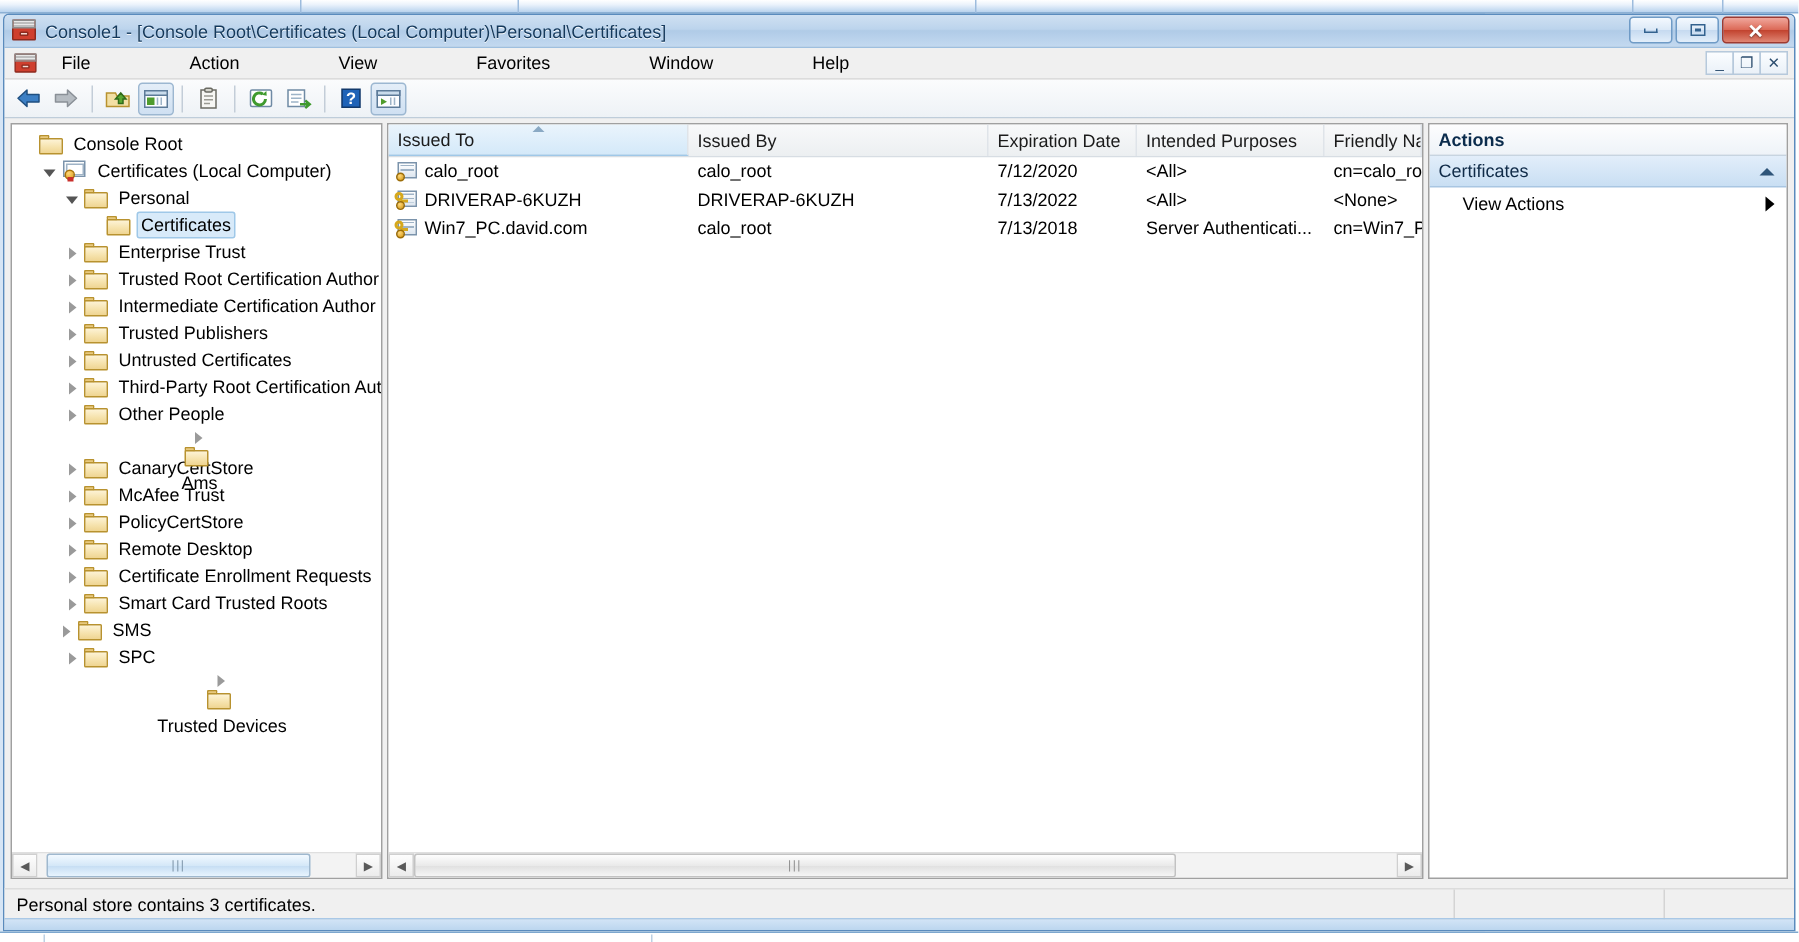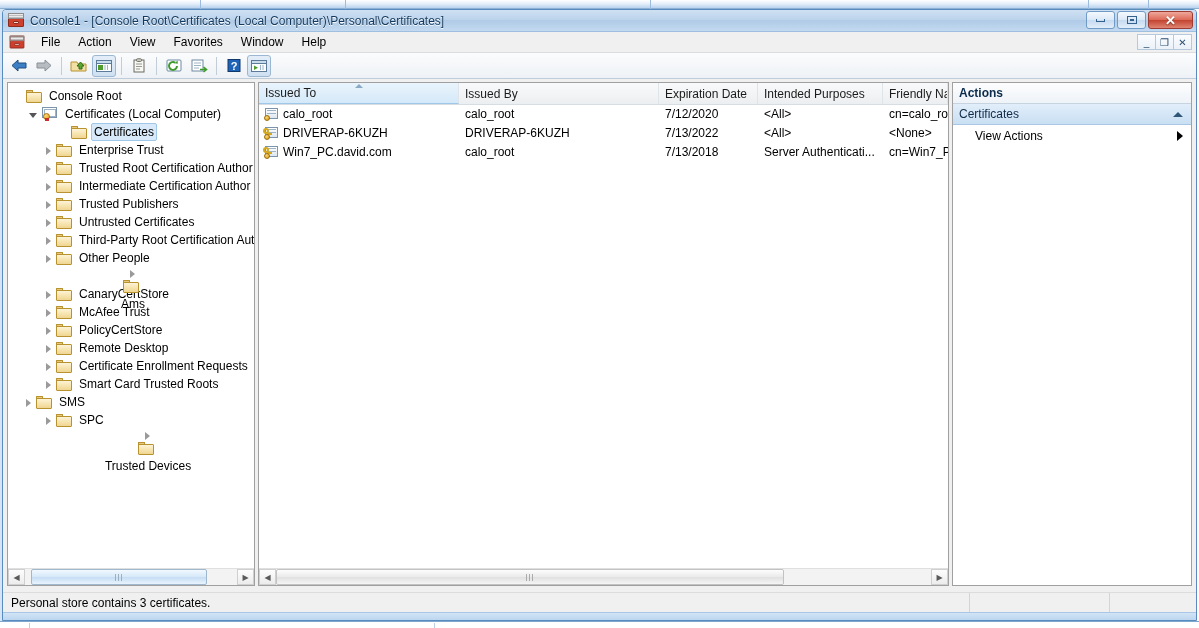--- a/index.html
+++ b/index.html
@@ -94,21 +94,21 @@
   
   .menubar {
     position: relative;
     height: 21px;
     background: #f0f0f0;
     border-bottom: 1px solid #dcdcdc;
     display: flex; align-items: center;
     padding-left: 6px;
   }
   .menubar .mmc-icon { transform: scale(.92); }
-  .menu-items { display: flex; align-items: center; margin-left: 7px; }
+  .menu-items { display: flex; align-items: center; margin-left: 7px; gap: 48px; }
   .menu-item {
     font-size: 12px; color: #000;
     padding: 2px 9px; line-height: 15px; cursor: default;
   }
 
   
   .mdibtns { position: absolute; right: 4px; top: 2px; display: flex; }
   .mdibtn {
     width: 19px; height: 16px;
     border: 1px solid #b6c9dc;
@@ -531,20 +531,28 @@
               <div class="tree-row" style="padding-left: 19px;">
                 <span class="twisty expanded"></span>
                 <span class="snapin">
                   <span class="sheet"></span>
                   <span class="sheet2"></span>
                   <span class="seal"></span>
                   <span class="ribbon"></span>
                 </span>
                 <span class="tree-label">Certificates (Local Computer)</span>
               </div>
+              <div class="tree-row" style="padding-left: 34px;">
+                <span class="twisty expanded"></span>
+                <span class="folder">
+                  <span class="tab"></span>
+                  <span class="body"></span>
+                </span>
+                <span class="tree-label">Personal</span>
+              </div>
               <div class="tree-row selected" style="padding-left: 49px;">
                 <span class="twisty "></span>
                 <span class="folder">
                   <span class="tab"></span>
                   <span class="body"></span>
                 </span>
                 <span class="tree-label">Certificates</span>
               </div>
               <div class="tree-row" style="padding-left: 34px;">
                 <span class="twisty collapsed"></span>
@@ -651,21 +659,21 @@
                 <span class="tree-label">Certificate Enrollment Requests</span>
               </div>
               <div class="tree-row" style="padding-left: 34px;">
                 <span class="twisty collapsed"></span>
                 <span class="folder">
                   <span class="tab"></span>
                   <span class="body"></span>
                 </span>
                 <span class="tree-label">Smart Card Trusted Roots</span>
               </div>
-              <div class="tree-row" style="padding-left: 14px;">
+              <div class="tree-row" style="padding-left: 30px;">
                 <span class="twisty collapsed"></span>
                 <span class="folder">
                   <span class="tab"></span>
                   <span class="body"></span>
                 </span>
                 <span class="tree-label">SMS</span>
               </div>
               <div class="tree-row" style="padding-left: 34px;">
                 <span class="twisty collapsed"></span>
                 <span class="folder">

